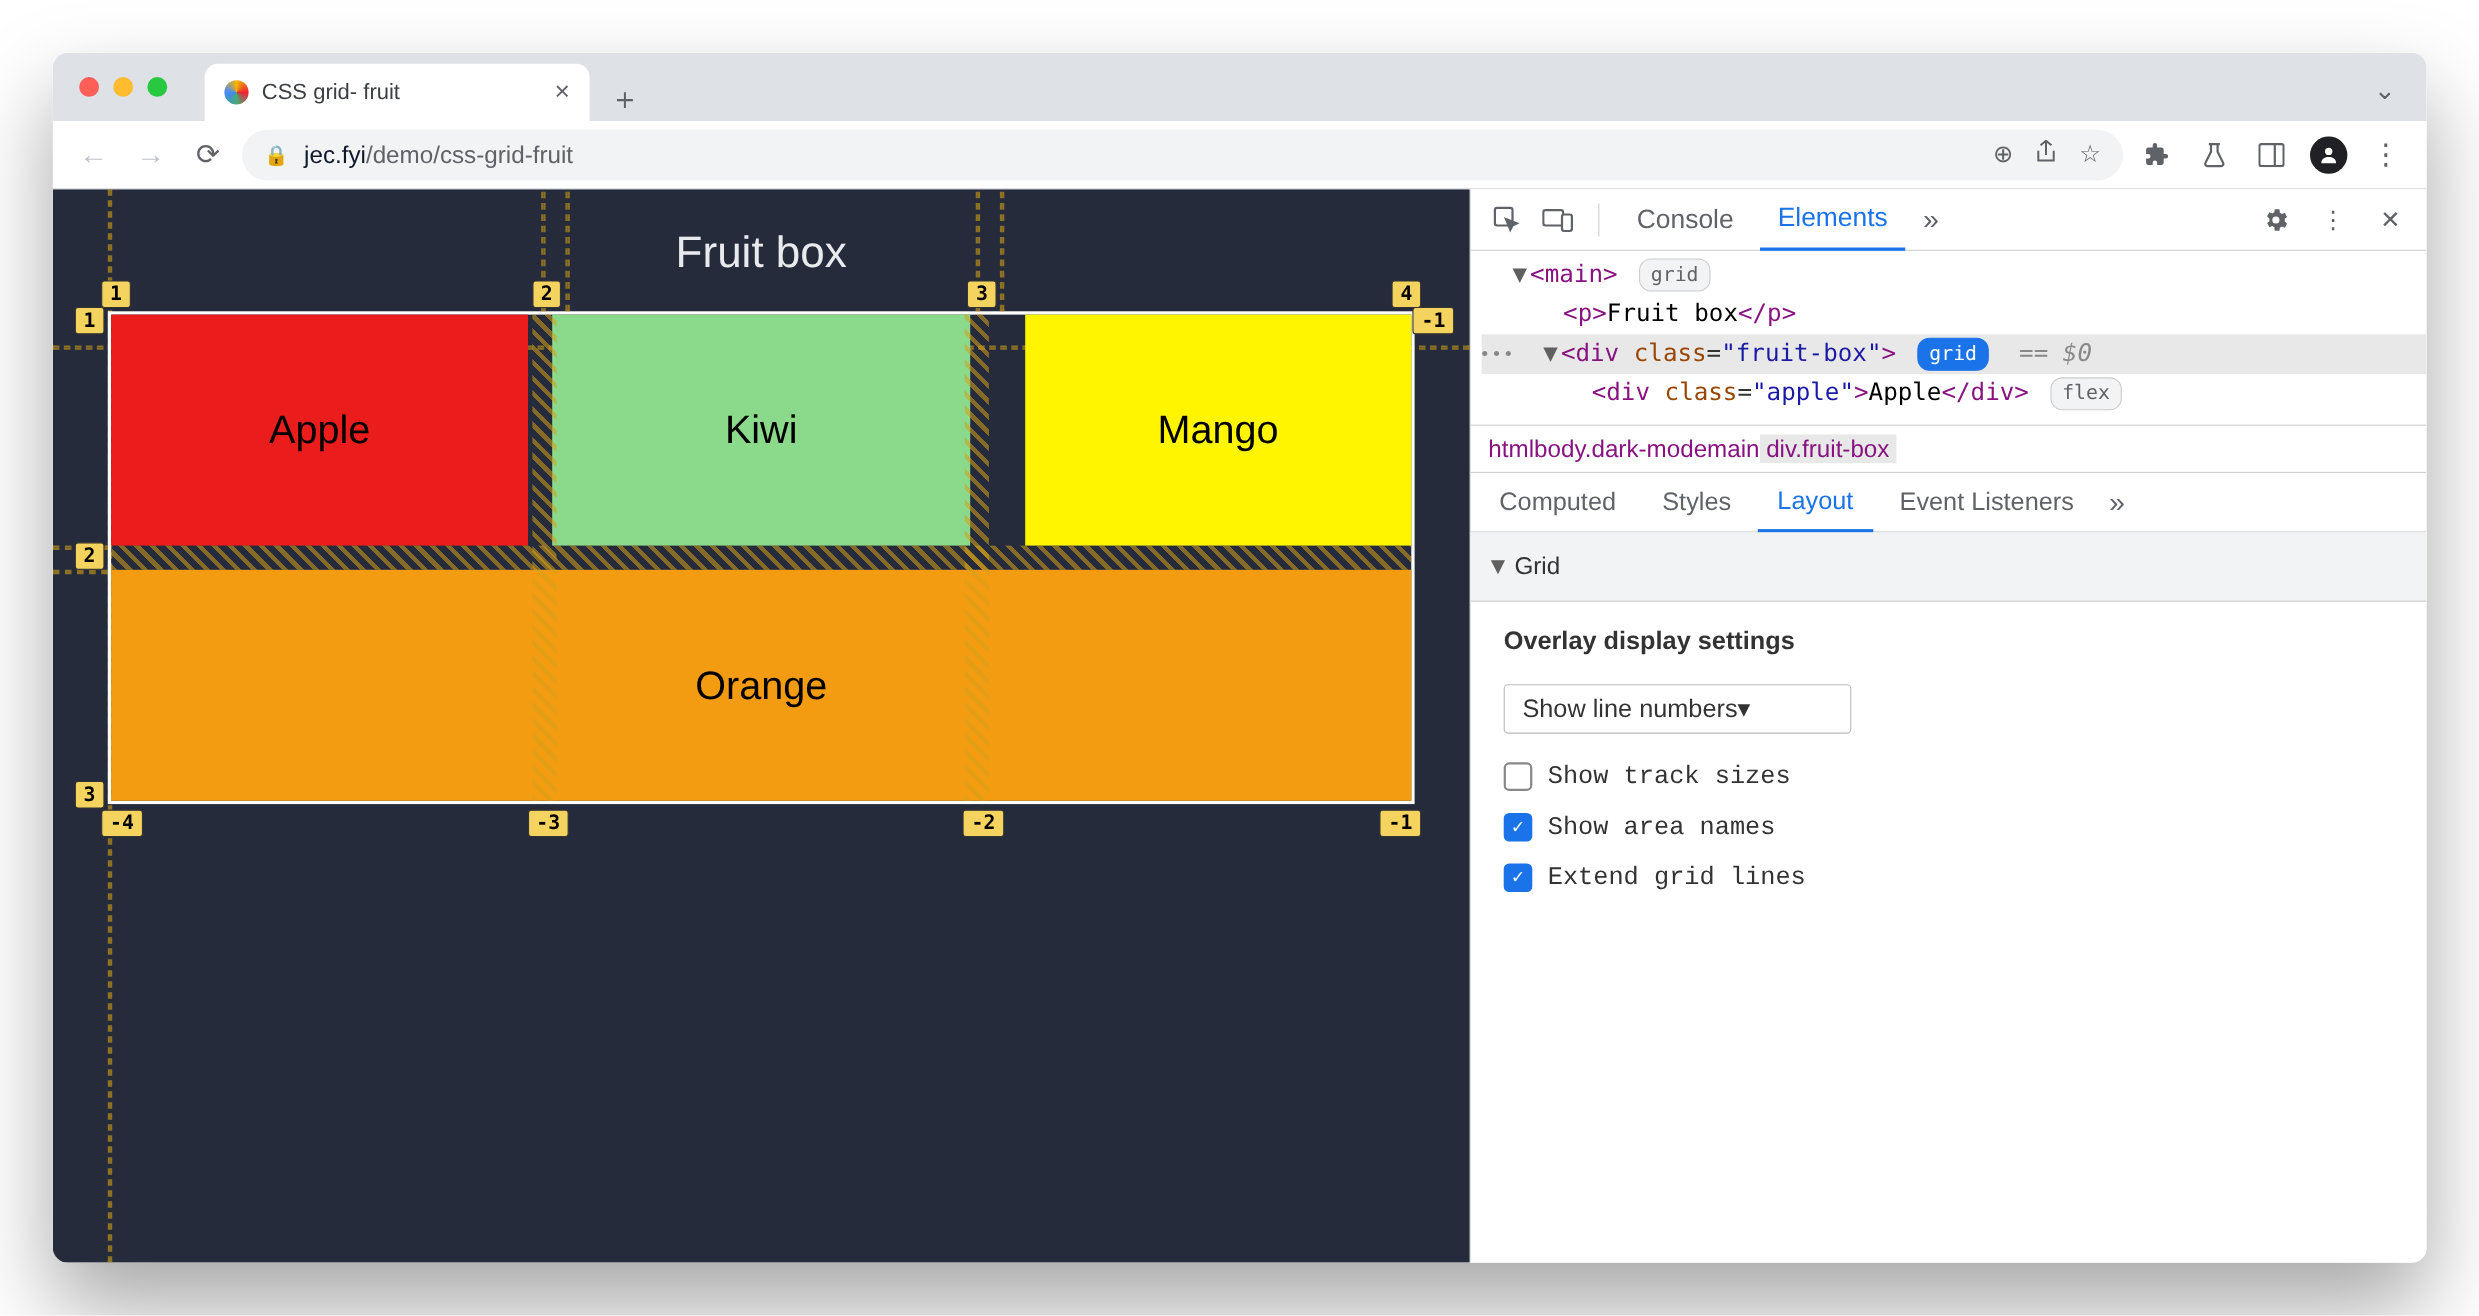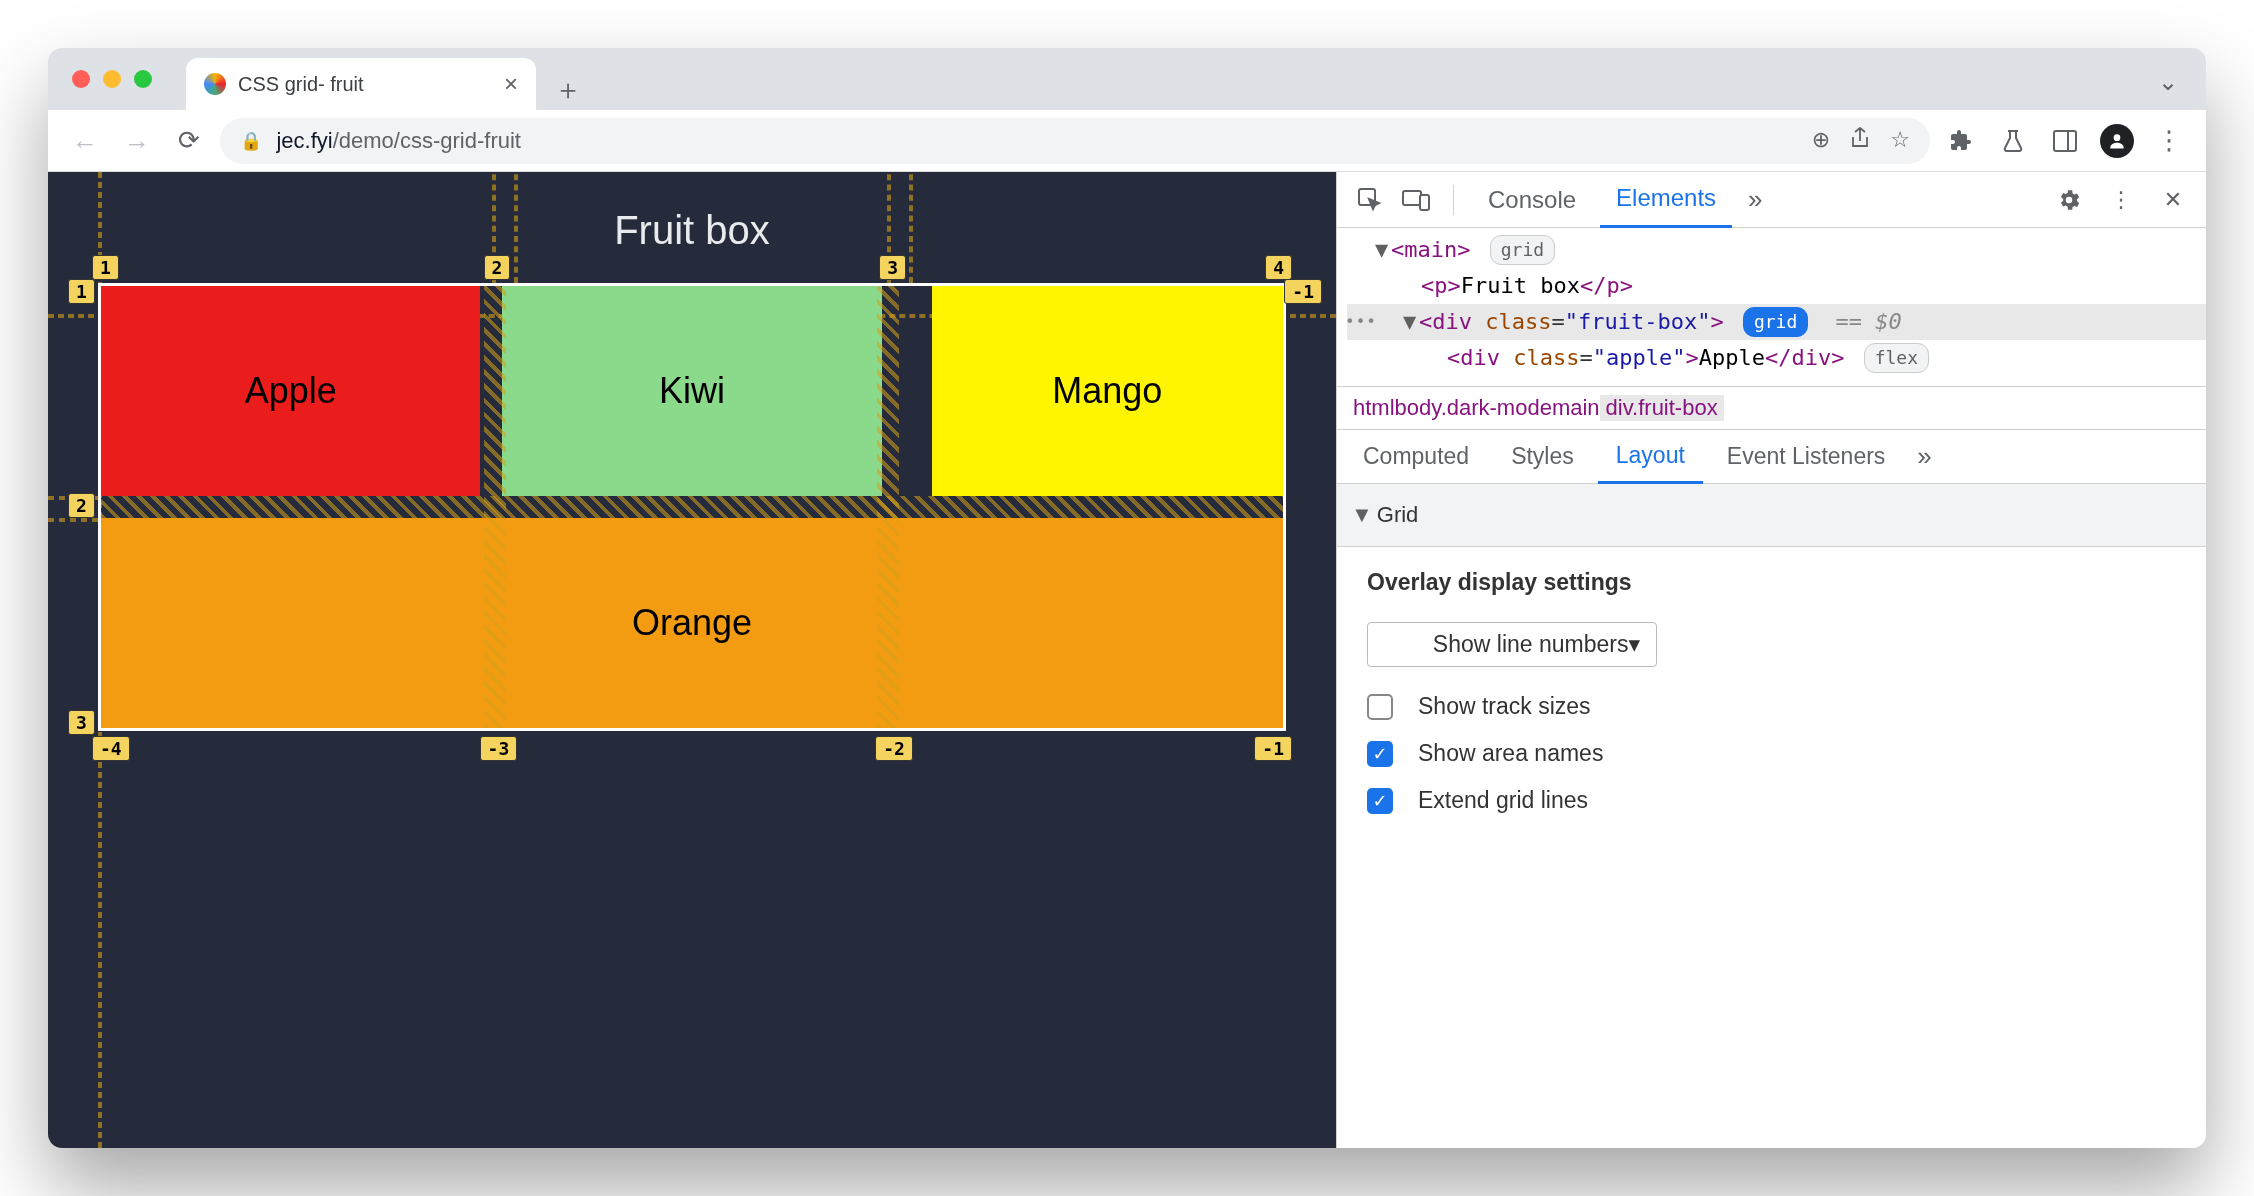--- a/index.html
+++ b/index.html
@@ -79,22 +79,22 @@
 
 .styles-tabs { height: 54px; display: flex; align-items: center; border-bottom: 1px solid #d0d0d0; padding: 0 8px; gap: 6px; }
 .styles-tabs .stab { padding: 0 18px; height: 54px; display: flex; align-items: center; color: #5f6368; cursor: pointer; font-size: 23px; }
 .styles-tabs .stab.active { color: #1a73e8; border-bottom: 3px solid #1a73e8; }
 
 .section-head { background: #f1f3f4; border-bottom: 1px solid #d0d0d0; padding: 18px 14px; font-size: 22px; color: #333; }
 .section-head .tri2 { display: inline-block; margin-right: 4px; color: #606060; }
 
 .layout-body { padding: 22px 30px; font-size: 23px; color: #333; }
 .lb-title { font-weight: 600; margin-bottom: 26px; }
-.select-box { border: 1px solid #bbb; border-radius: 4px; padding: 8px 16px; width: 290px; display: flex; justify-content: flex-end; align-items: center; cursor: pointer; margin-bottom: 26px; }
-.chk-row { display: flex; align-items: center; gap: 25px; margin-bottom: 20px; font-size: 23px; }
+.select-box { border: 1px solid #bbb; border-radius: 4px; padding: 8px 16px; width: 316px; display: flex; justify-content: flex-start; align-items: center; cursor: pointer; margin-bottom: 26px; }
+.chk-row { display: flex; align-items: center; gap: 14px; margin-bottom: 20px; font-size: 23px; font-family: Liberation Mono, monospace; }
 .chk { width: 26px; height: 26px; border: 2px solid #888; border-radius: 5px; display: inline-flex; align-items: center; justify-content: center; cursor: pointer; }
 .chk.checked { background: #1a73e8; border-color: #1a73e8; color: #fff; font-size: 18px; }
 </style>
 </head>
 <body>
 
 <div class="window">
 <div class="browser">
 
   <div class="tabstrip">

